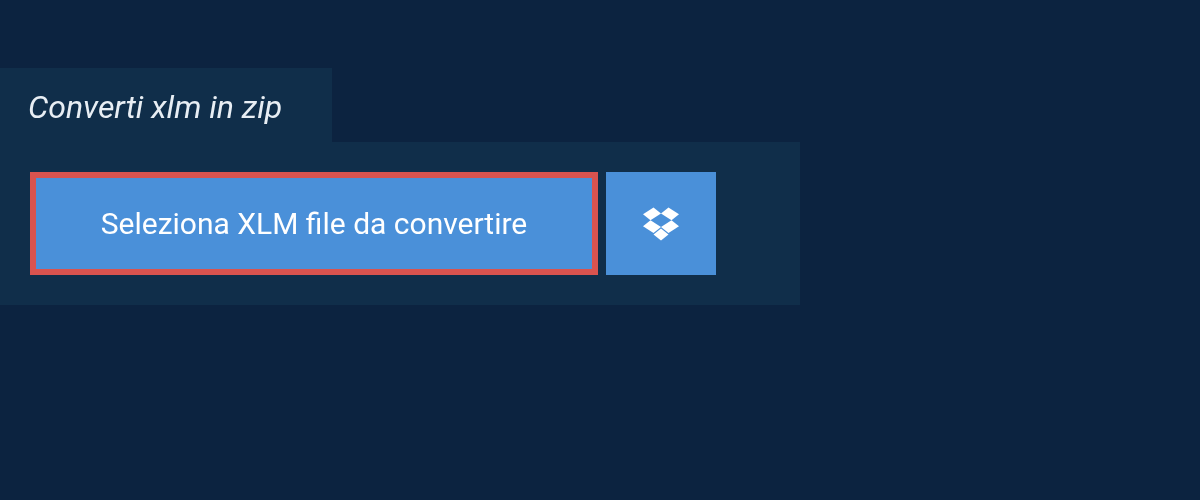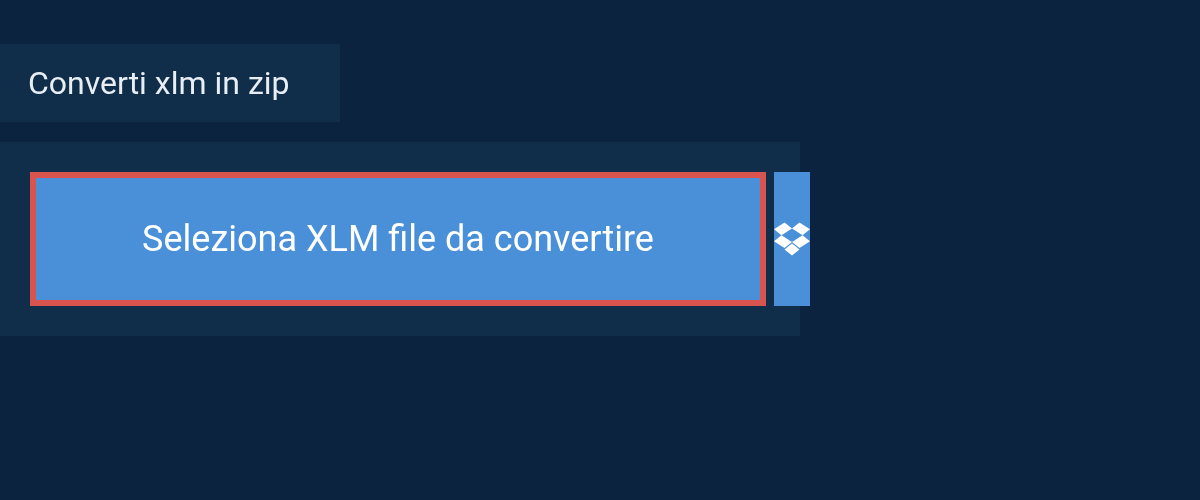--- a/index.html
+++ b/index.html
@@ -9,22 +9,23 @@
     }
     body {
       background: #0c2340;
       font-family: -apple-system, BlinkMacSystemFont, "Segoe UI", Roboto, Helvetica, Arial, sans-serif;
       width: 1200px;
       height: 500px;
       overflow: hidden;
     }
     .tab-container {
       position: absolute;
-      top: 44px;
+      top: 68px;
       left: 0;
+      font-style: italic;
     }
     .tab {
       background: #102e4a;
       color: #e8eef4;
       font-size: 32px;
       font-weight: 400;
       padding: 20px 50px 20px 28px;
       display: inline-block;
     }
     .panel {
@@ -37,27 +38,27 @@
     }
     .button-row {
       display: flex;
       gap: 8px;
       align-items: stretch;
     }
     .select-file-button {
       background: #4a90d9;
       border: 6px solid #d9534f;
       color: #ffffff;
-      font-size: 36px;
+      font-size: 30px;
       font-weight: 400;
-      padding: 40px 40px;
+      padding: 28px 40px;
       text-align: center;
       cursor: pointer;
       flex: 0 0 auto;
-      width: 736px;
+      width: 568px;
       display: flex;
       align-items: center;
       justify-content: center;
     }
     .dropbox-button {
       background: #4a90d9;
       width: 110px;
       display: flex;
       align-items: center;
       justify-content: center;

